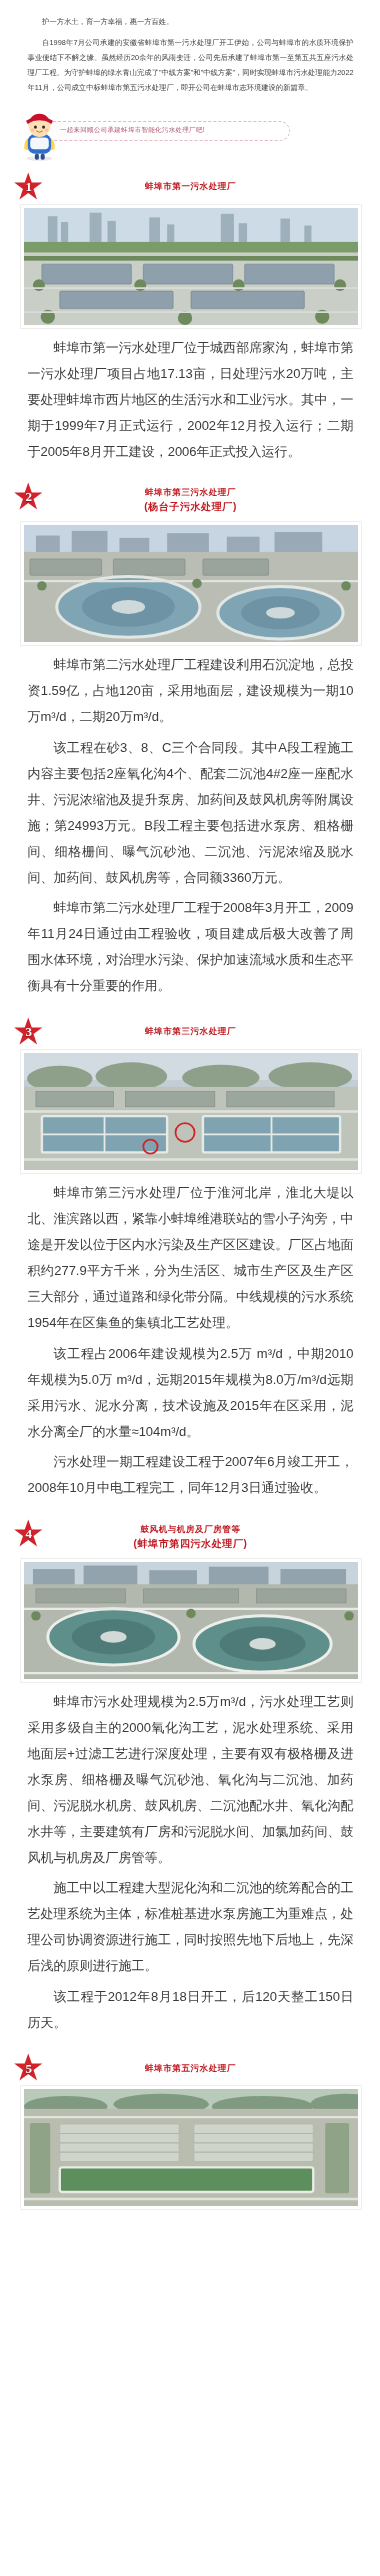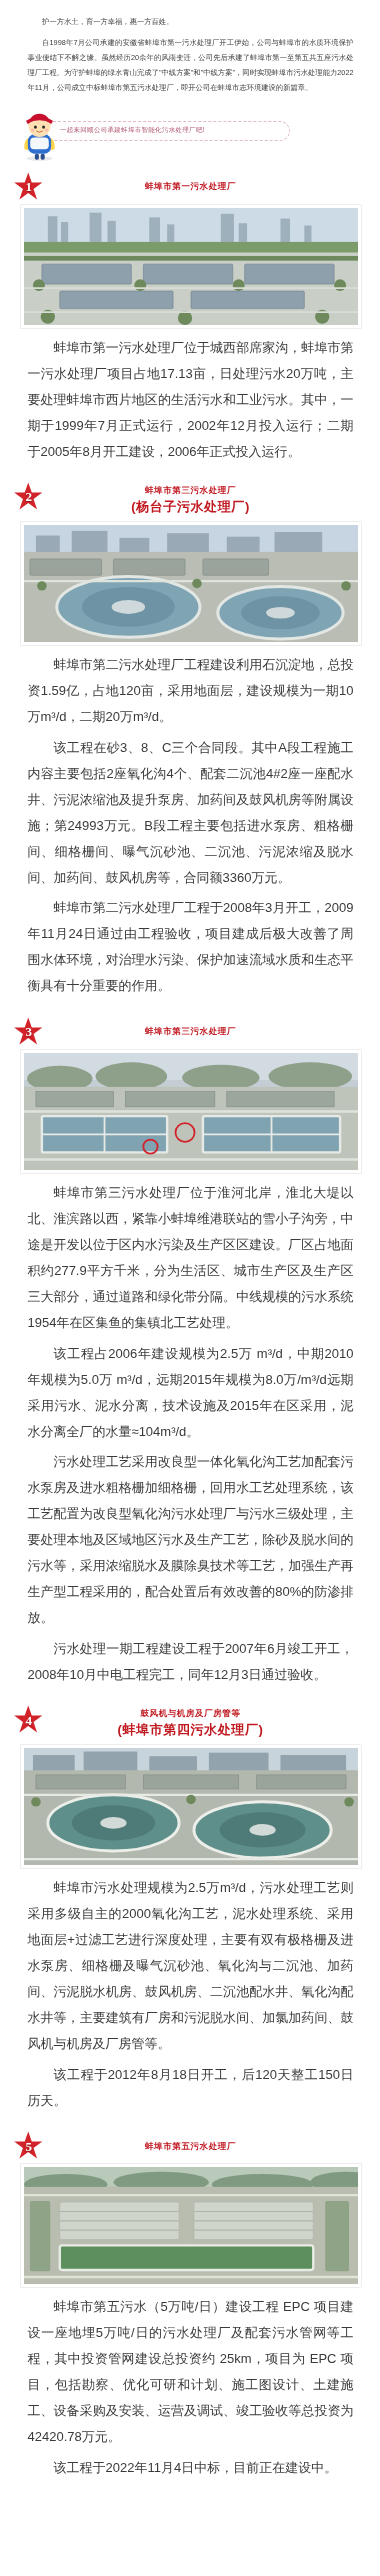--- a/index.html
+++ b/index.html
@@ -69,21 +69,21 @@
   }
   .sec-title{
     text-align:center;
     color:#c01920;
     font-weight:bold;
     font-size:8.5px;
     line-height:1.55;
     letter-spacing:0.6px;
     font-family:Liberation Sans, sans-serif;
   }
-  .sec-title .sub{display:block;font-size:13px;}
+  .sec-title .sub{display:block;font-size:10px;}
 
   .photo-wrap{
     margin:1.2px 13px 7px 13px;
     border:3.5px solid #ffffff;
     box-shadow:0 0 0 0.6px #e2e2e2;
     position:relative;
     background:#cfd6d9;
   }
   .photo{
     width:100%;
@@ -292,21 +292,20 @@
         <g stroke="#dfe3dd" stroke-width="4">
           <line x1="0" y1="100" x2="560" y2="100"></line>
           <line x1="0" y1="182" x2="560" y2="182"></line>
         </g>
       </svg>
     </div>
 
     <div class="body">
       <p>蚌埠市第三污水处理厂位于淮河北岸，淮北大堤以北、淮滨路以西，紧靠小蚌埠维港联站的雪小子沟旁，中途是开发以位于区内水污染及生产区区建设。厂区占地面积约277.9平方千米，分为生活区、城市生产区及生产区三大部分，通过道路和绿化带分隔。中线规模的污水系统1954年在区集鱼的集镇北工艺处理。</p>
       <p>该工程占2006年建设规模为2.5万 m³/d，中期2010年规模为5.0万 m³/d，远期2015年规模为8.0万/m³/d远期采用污水、泥水分离，技术设施及2015年在区采用，泥水分离全厂的水量≈104m³/d。</p>
-      <p>污水处理工艺采用改良型一体化氧化沟工艺加配套污水泵房及进水粗格栅加细格栅，回用水工艺处理系统，该工艺配置为改良型氧化沟污水处理厂与污水三级处理，主要处理本地及区域地区污水及生产工艺，除砂及脱水间的污水等，采用浓缩脱水及膜除臭技术等工艺，加强生产再生产型工程采用的，配合处置后有效改善的80%的防渗排放。</p>
       <p>污水处理一期工程建设工程于2007年6月竣工开工，2008年10月中电工程完工，同年12月3日通过验收。</p>
     </div>
   </div>
 
   <div class="section">
     <div class="sec-head tall">
       <div class="badge">
         <svg class="star" viewBox="0 0 52 52">
           <polygon points="26,1 32,18 50,18 35,29 41,47 26,36 11,47 17,29 2,18 20,18" fill="#d2232a"></polygon>
         </svg>
@@ -348,20 +347,21 @@
         <g fill="#6e8a5c">
           <circle cx="20" cy="92" r="8"></circle>
             <circle cx="280" cy="88" r="8"></circle>
             <circle cx="545" cy="92" r="8"></circle>
         </g>
       </svg>
     </div>
 
     <div class="body">
       <p>蚌埠市污水处理规模为2.5万m³/d，污水处理工艺则采用多级自主的2000氧化沟工艺，泥水处理系统、采用地面层+过滤工艺进行深度处理，主要有双有极格栅及进水泵房、细格栅及曝气沉砂池、氧化沟与二沉池、加药间、污泥脱水机房、鼓风机房、二沉池配水井、氧化沟配水井等，主要建筑有厂房和污泥脱水间、加氯加药间、鼓风机与机房及厂房管等。</p>
+      <p>施工中以工程建大型泥化沟和二沉池的统筹配合的工艺处理系统为主体，标准桩基进水泵房施工为重难点，处理公司协调资源进行施工，同时按照先地下后地上，先深后浅的原则进行施工。</p>
       <p>该工程于2012年8月18日开工，后120天整工150日历天。</p>
     </div>
   </div>
 
   <div class="section">
     <div class="sec-head">
       <div class="badge">
         <svg class="star" viewBox="0 0 52 52">
           <polygon points="26,1 32,18 50,18 35,29 41,47 26,36 11,47 17,29 2,18 20,18" fill="#d2232a"></polygon>
         </svg>
@@ -400,20 +400,16 @@
           <rect x="10" y="58" width="34" height="120" rx="3"></rect>
           <rect x="505" y="58" width="40" height="120" rx="3"></rect>
         </g>
         <g stroke="#dfe4da" stroke-width="4">
           <line x1="0" y1="48" x2="560" y2="48"></line>
           <line x1="0" y1="188" x2="560" y2="188"></line>
         </g>
       </svg>
     </div>
 
-    <div class="body">
-      <p>蚌埠市第五污水（5万吨/日）建设工程 EPC 项目建设一座地埋5万吨/日的污水处理厂及配套污水管网等工程，其中投资管网建设总投资约 25km，项目为 EPC 项目，包括勘察、优化可研和计划、施工图设计、土建施工、设备采购及安装、运营及调试、竣工验收等总投资为42420.78万元。</p>
-      <p>该工程于2022年11月4日中标，目前正在建设中。</p>
-    </div>
   </div>
 
 </div>
 
 
 </body></html>

